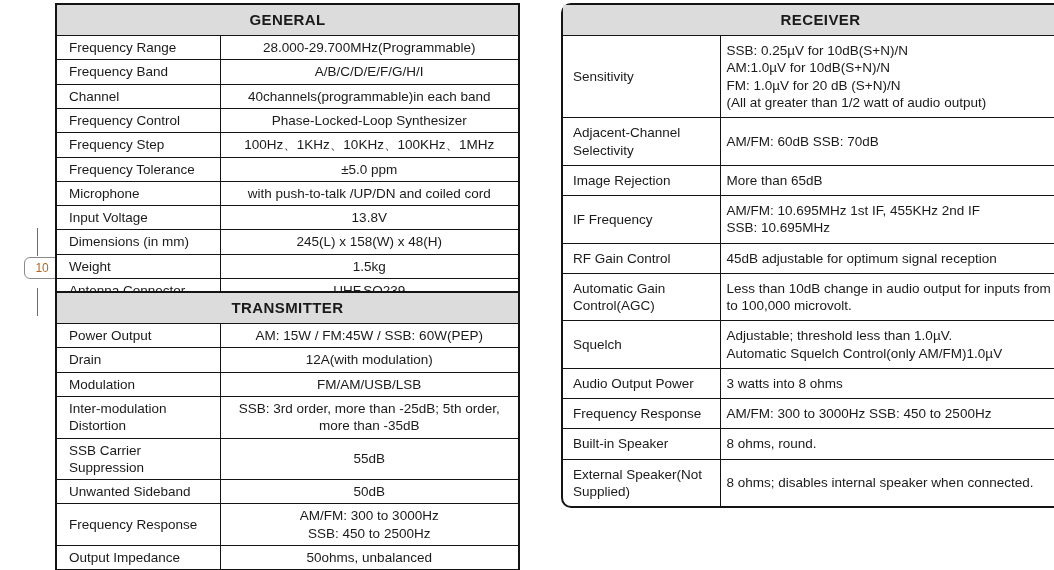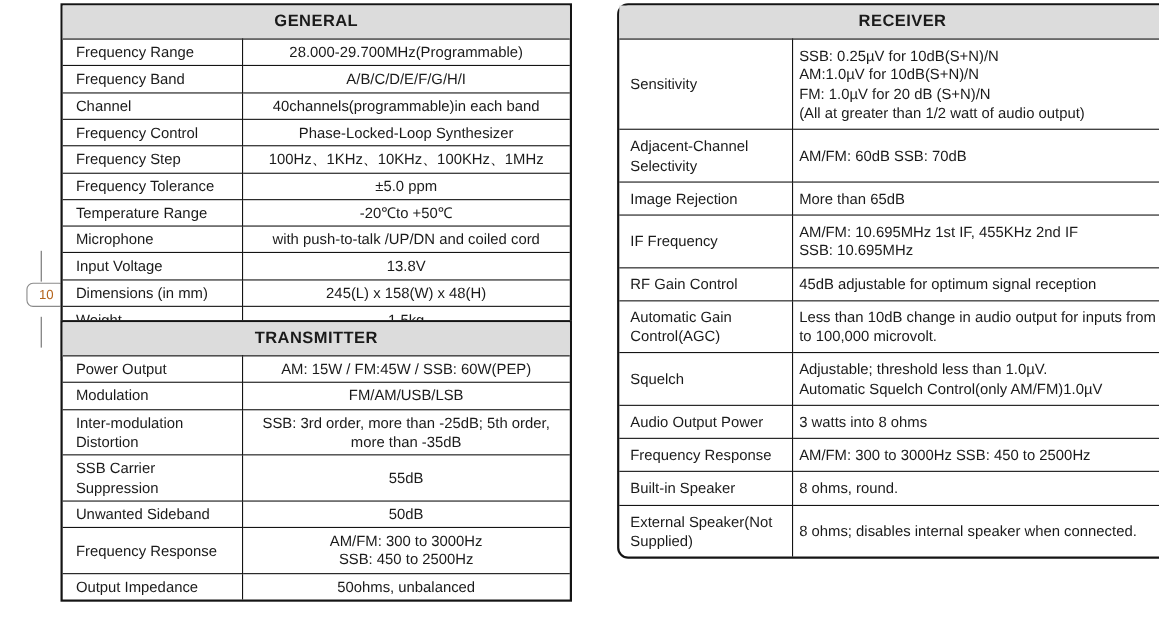--- a/index.html
+++ b/index.html
@@ -148,24 +148,20 @@
         </tr>
         <tr>
           <td class="k">Frequency Step</td>
           <td class="v">100Hz、1KHz、10KHz、100KHz、1MHz</td>
         </tr>
         <tr>
           <td class="k">Frequency Tolerance</td>
           <td class="v">±5.0 ppm</td>
         </tr>
         <tr>
-          <td class="k">Temperature Range</td>
-          <td class="v">-20℃to +50℃</td>
-        </tr>
-        <tr>
           <td class="k">Microphone</td>
           <td class="v">with push-to-talk /UP/DN and coiled cord</td>
         </tr>
         <tr>
           <td class="k">Input Voltage</td>
           <td class="v">13.8V</td>
         </tr>
         <tr>
           <td class="k">Dimensions (in mm)</td>
           <td class="v">245(L) x 158(W) x 48(H)</td>
@@ -190,20 +186,24 @@
       </colgroup>
     <tbody>
         <tr>
           <th class="hdr" colspan="2">TRANSMITTER</th>
         </tr>
         <tr>
           <td class="k">Power Output</td>
           <td class="v">AM: 15W / FM:45W / SSB: 60W(PEP)</td>
         </tr>
         <tr>
+          <td class="k">Drain</td>
+          <td class="v">12A(with modulation)</td>
+        </tr>
+        <tr>
           <td class="k">Modulation</td>
           <td class="v">FM/AM/USB/LSB</td>
         </tr>
         <tr>
           <td class="k">Inter-modulation Distortion</td>
           <td class="v">SSB: 3rd order, more than -25dB; 5th order, more than -35dB</td>
         </tr>
         <tr>
           <td class="k">SSB Carrier Suppression</td>
           <td class="v">55dB</td>

